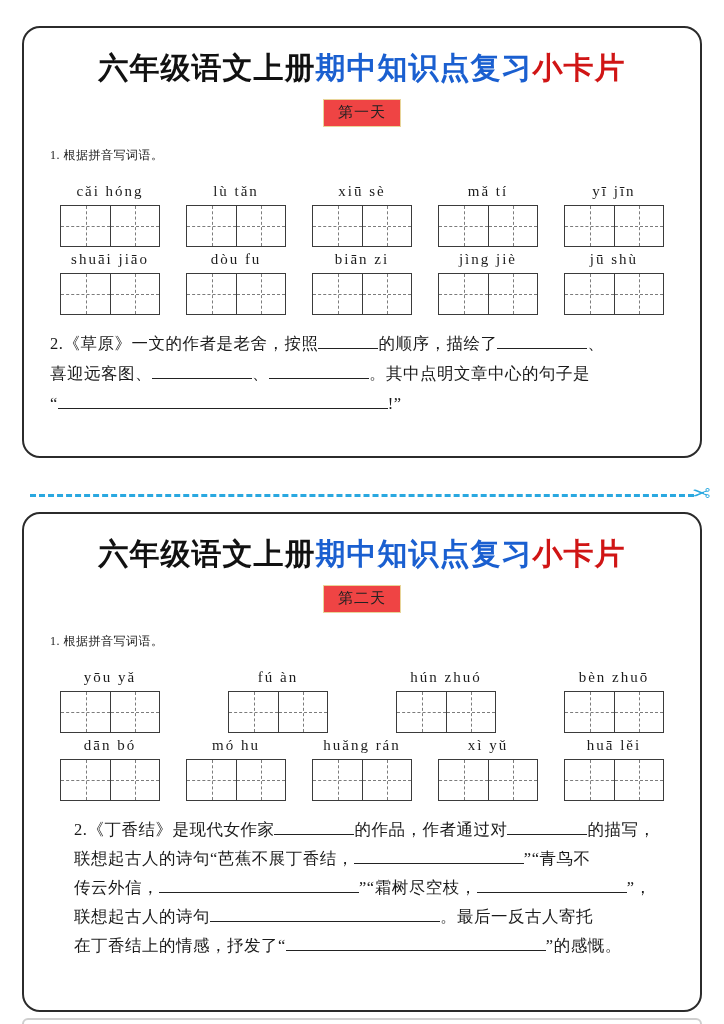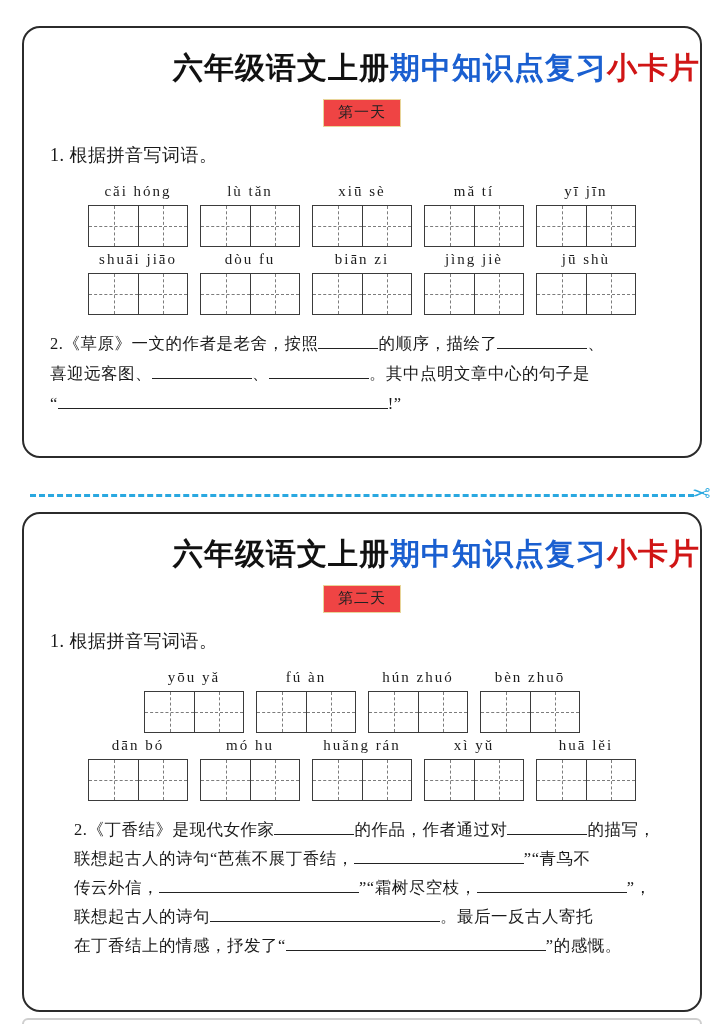--- a/index.html
+++ b/index.html
@@ -31,21 +31,21 @@
     border: 2px solid #2b2b2b;
     border-radius: 18px;
     box-sizing: border-box;
     background: #fff;
   }
   .card-1 { top: 26px; height: 432px; }
   .card-2 { top: 512px; height: 500px; }
 
   
   .title {
-    text-align: right;
+    text-align: center;
     margin-top: 20px;
     font-size: 30px;
     font-weight: bold;
     letter-spacing: 1px;
     font-family: "Liberation Serif", serif;
     white-space: nowrap;
   }
   .t-black { color: #111111; }
   .t-blue  { color: #1a5fd0; }
   .t-red   { color: #d01515; }
@@ -63,29 +63,29 @@
     padding: 3px 14px 4px 14px;
     letter-spacing: 1px;
   }
 
   
   .body {
     padding: 0 26px;
     margin-top: 14px;
   }
   .qline {
-    font-size: 18px;
+    font-size: 12px;
     line-height: 28px;
     letter-spacing: 0.5px;
   }
 
   
   .py-row {
     display: flex;
-    justify-content: center;
+    justify-content: space-between;
     margin-top: 14px;
     padding: 0 4px;
   }
   .py-row.second { margin-top: 4px; }
   .py-item {
     width: 112px;
     text-align: center;
   }
   .py-text {
     font-size: 15px;

